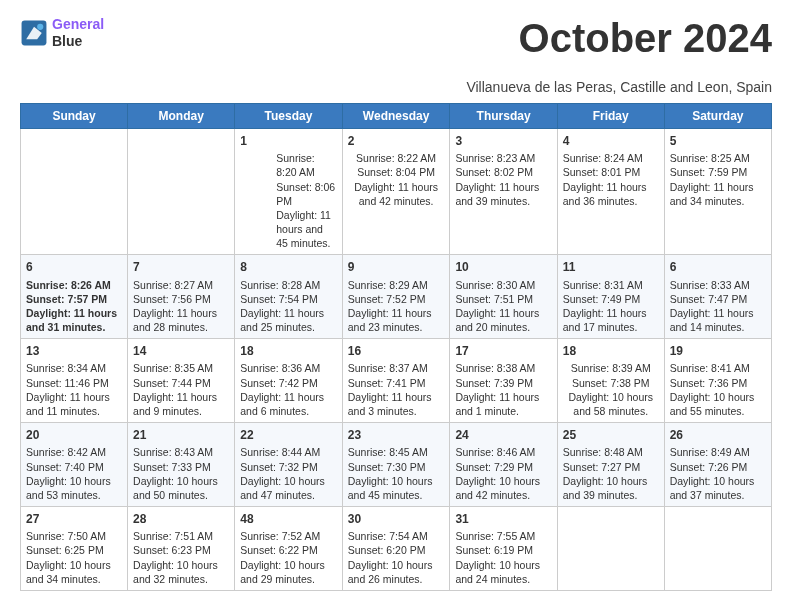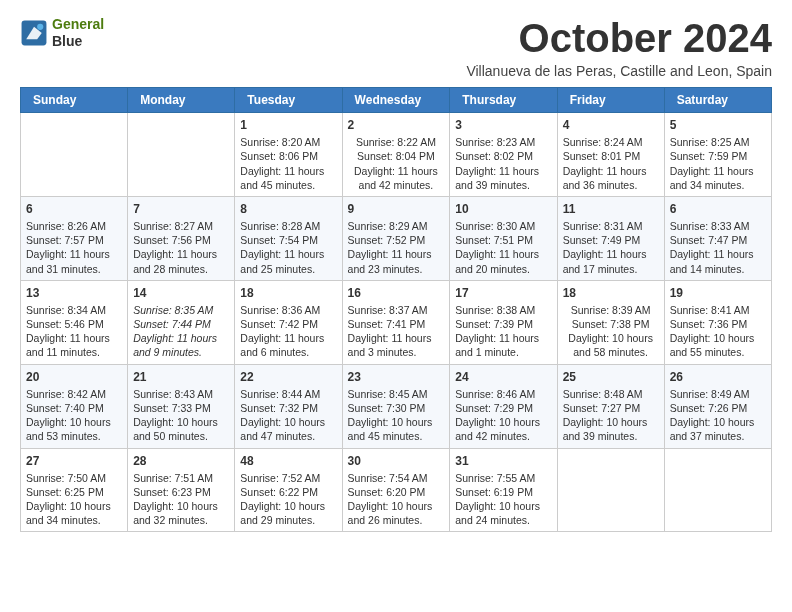--- a/index.html
+++ b/index.html
@@ -21,50 +21,50 @@
       align-items: center;
       gap: 4px;
     }
     .logo-text {
       font-size: 14px;
       font-weight: bold;
       color: #333;
       line-height: 1.2;
     }
     .logo-text span {
-      color: #4d7c0f;
+      color: #8b5cf6;
     }
     .logo-icon {
       width: 28px;
       height: 28px;
     }
     .title-area {
       text-align: right;
     }
     .main-title {
       font-size: 40px;
       font-weight: bold;
       color: #333;
     }
     .subtitle {
       font-size: 14px;
       color: #444;
-      margin-top: 2px;
+      margin-top: 18px;
     }
     .calendar {
       width: 100%;
       border-collapse: collapse;
       margin-top: 8px;
       font-size: 11px;
     }
     .calendar th {
       background-color: #3a7abf;
       color: #fff;
       padding: 5px 12px;
-      text-align: left;
+      text-align: center;
       font-size: 12px;
       font-weight: bold;
       border: 1px solid #2e6da4;
     }
     .calendar td {
       border: 1px solid #ccc;
       padding: 4px 5px;
       vertical-align: top;
       width: 108px;
       min-height: 70px;
@@ -123,21 +123,21 @@
         <th>Friday</th>
         <th>Saturday</th>
       </tr>
   </thead>
   <tbody id="calendar-body">
       <tr>
         <td class="empty"></td>
         <td class="empty"></td>
         <td>
           <span class="day-number">1</span>
-          <div class="day-info" style="white-space: pre-line;">Sunrise: 8:20 AM
+          <div class="day-info" style="white-space: pre-line; margin-left: 36px;">Sunrise: 8:20 AM
 Sunset: 8:06 PM
 Daylight: 11 hours and 45 minutes.</div>
         </td>
         <td>
           <span class="day-number">2</span>
           <div class="day-info" style="white-space: pre-line; text-align: center;">Sunrise: 8:22 AM
 Sunset: 8:04 PM
 Daylight: 11 hours and 42 minutes.</div>
         </td>
         <td>
@@ -155,21 +155,21 @@
         <td>
           <span class="day-number">5</span>
           <div class="day-info" style="white-space: pre-line;">Sunrise: 8:25 AM
 Sunset: 7:59 PM
 Daylight: 11 hours and 34 minutes.</div>
         </td>
       </tr>
       <tr>
         <td>
           <span class="day-number">6</span>
-          <div class="day-info" style="white-space: pre-line;">Sunrise: 8:26 AM
+          <div class="day-info" style="white-space: pre-line; font-weight: bold;">Sunrise: 8:26 AM
 Sunset: 7:57 PM
 Daylight: 11 hours and 31 minutes.</div>
         </td>
         <td>
           <span class="day-number">7</span>
           <div class="day-info" style="white-space: pre-line;">Sunrise: 8:27 AM
 Sunset: 7:56 PM
 Daylight: 11 hours and 28 minutes.</div>
         </td>
         <td>
@@ -200,26 +200,26 @@
           <span class="day-number">6</span>
           <div class="day-info" style="white-space: pre-line;">Sunrise: 8:33 AM
 Sunset: 7:47 PM
 Daylight: 11 hours and 14 minutes.</div>
         </td>
       </tr>
       <tr>
         <td>
           <span class="day-number">13</span>
           <div class="day-info" style="white-space: pre-line;">Sunrise: 8:34 AM
-Sunset: 5:46 PM
+Sunset: 11:46 PM
 Daylight: 11 hours and 11 minutes.</div>
         </td>
         <td>
           <span class="day-number">14</span>
-          <div class="day-info" style="white-space: pre-line; font-style: italic;">Sunrise: 8:35 AM
+          <div class="day-info" style="white-space: pre-line;">Sunrise: 8:35 AM
 Sunset: 7:44 PM
 Daylight: 11 hours and 9 minutes.</div>
         </td>
         <td>
           <span class="day-number">18</span>
           <div class="day-info" style="white-space: pre-line;">Sunrise: 8:36 AM
 Sunset: 7:42 PM
 Daylight: 11 hours and 6 minutes.</div>
         </td>
         <td>

